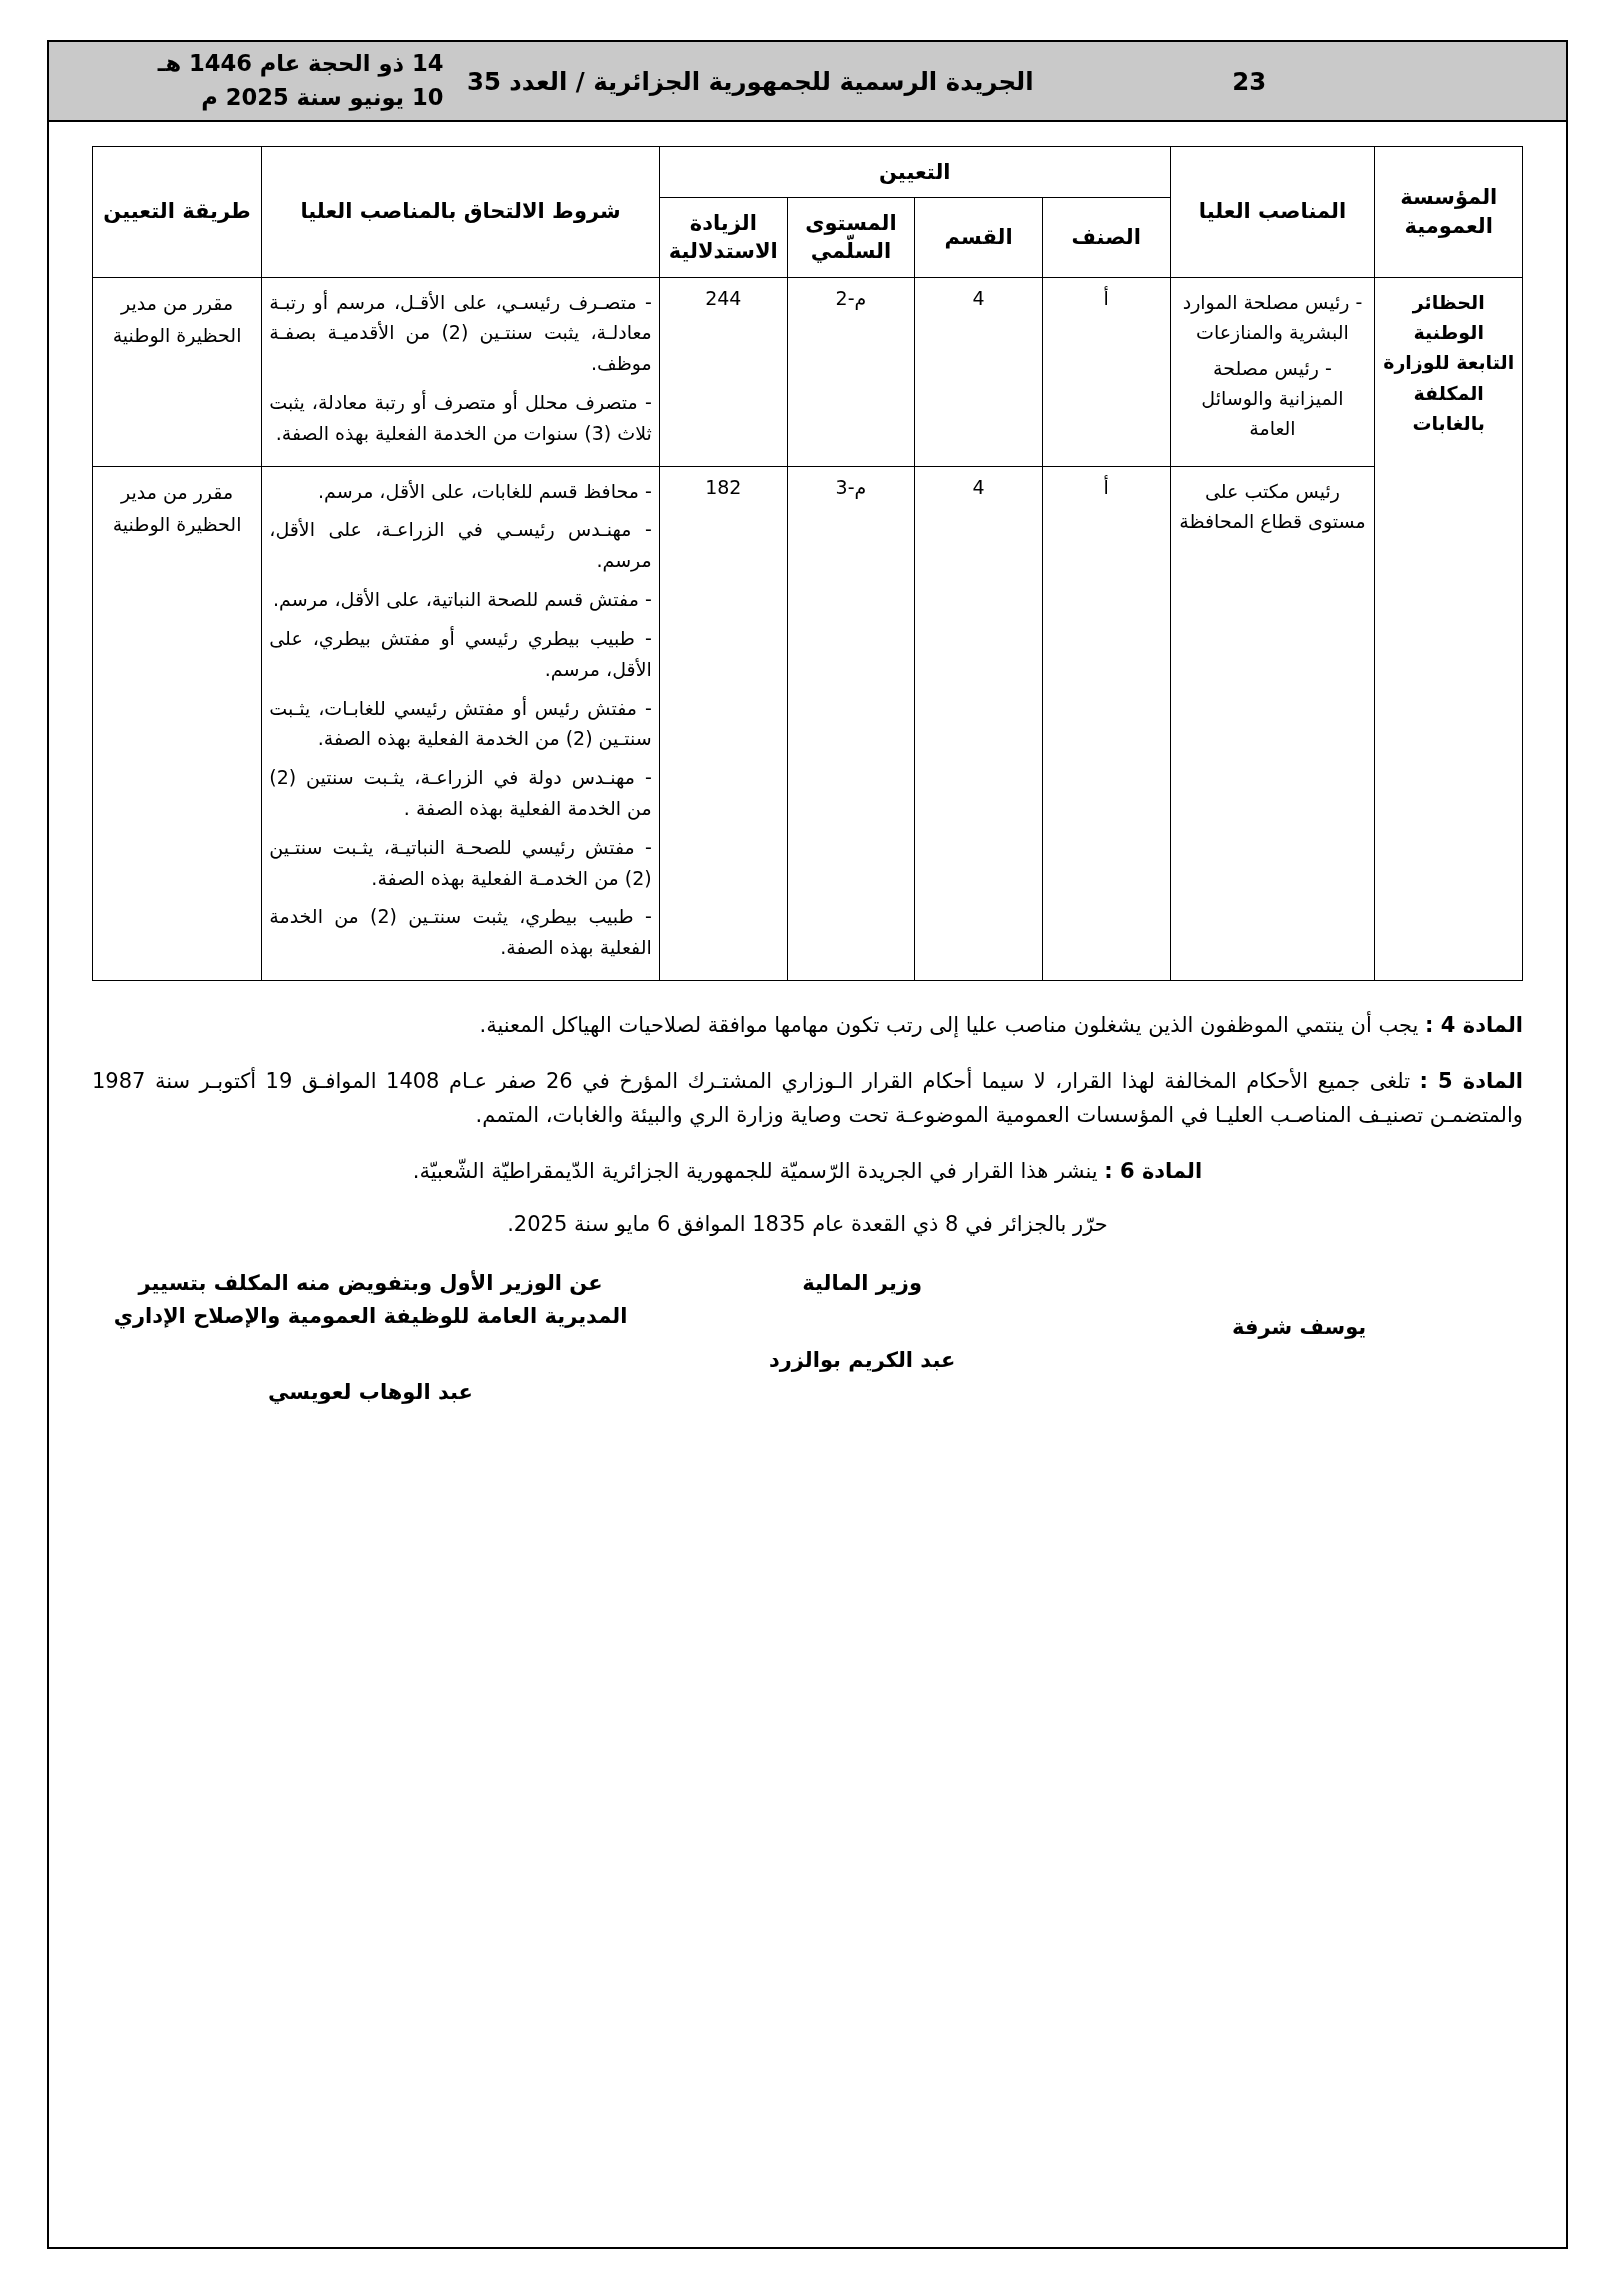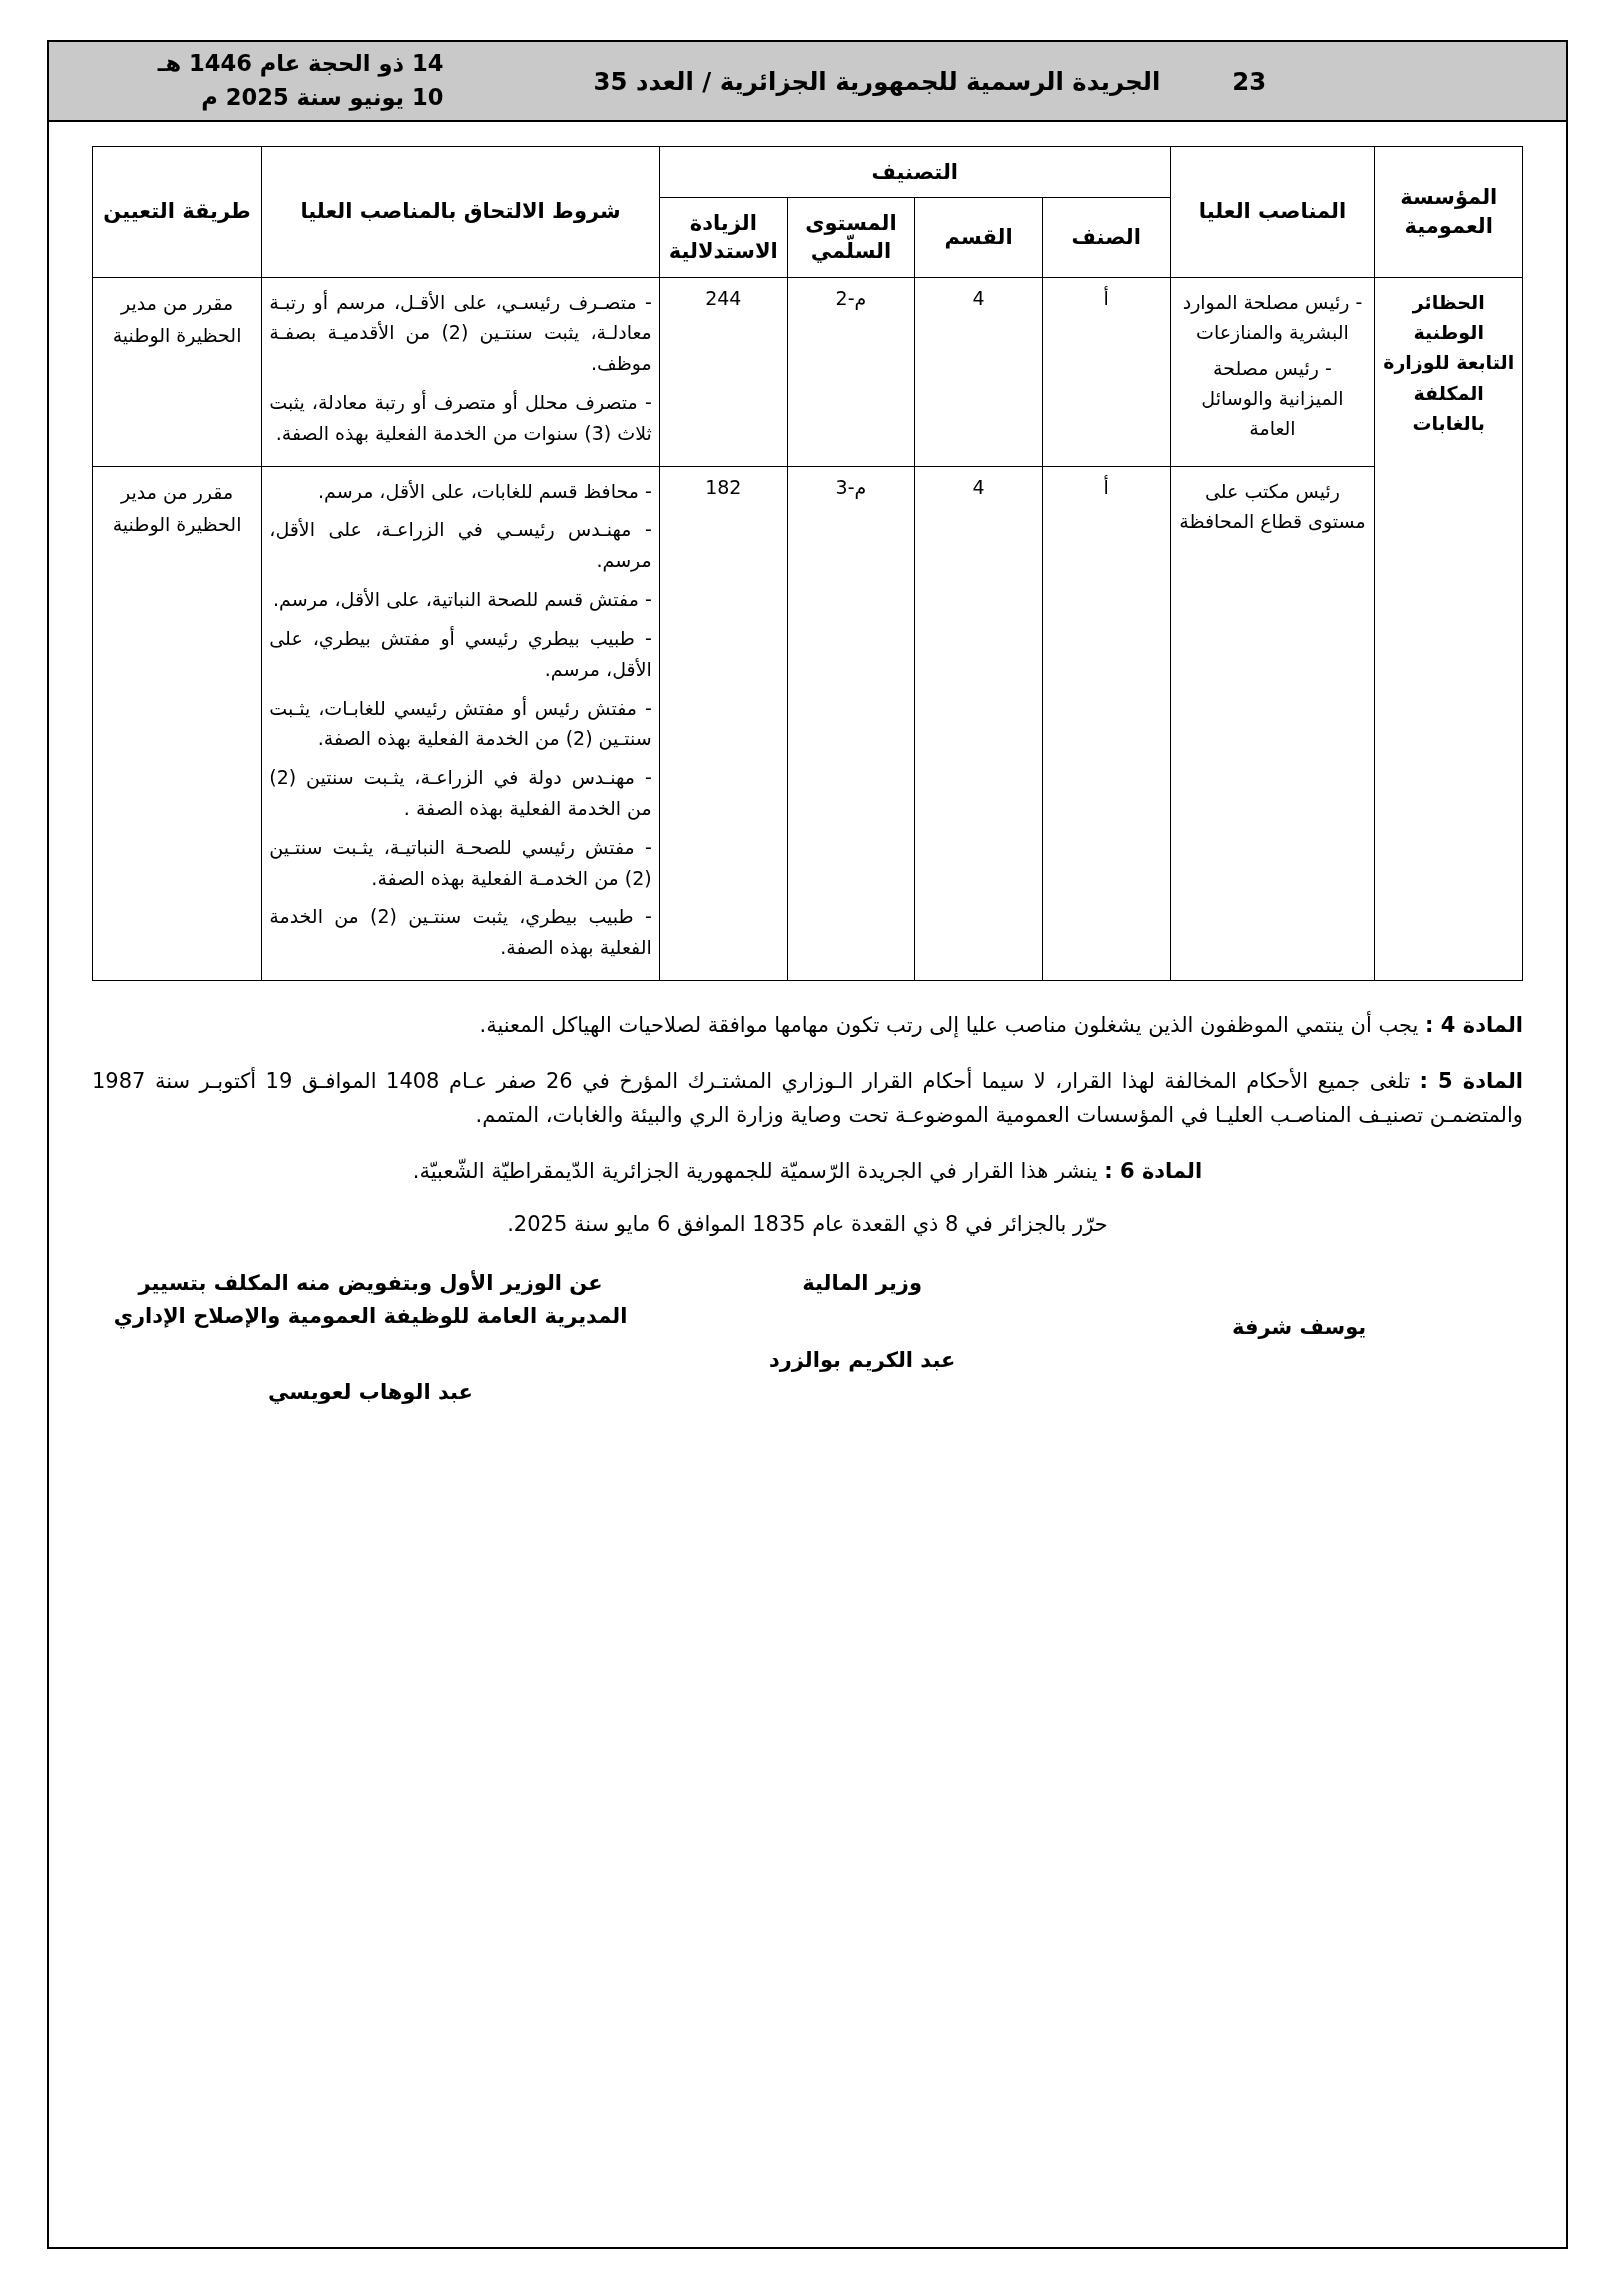--- a/index.html
+++ b/index.html
@@ -45,21 +45,21 @@
   .hdr-right {
     width: 26%;
     padding-right: 23.5px;
     font-size: 22.6px;
     line-height: 1.5;
     direction: rtl;
     text-align: right;
   }
   .hdr-center {
     flex: 1;
-    text-align: right;
+    text-align: left;
     font-size: 24.4px;
   }
   .hdr-left {
     width: 22%;
     text-align: left;
     padding-left: 72px;
     font-size: 24.4px;
   }
   .hdr-right .line {
     white-space: nowrap;
@@ -200,21 +200,21 @@
     </div>
 
     <div class="body-area">
 
 
       <table class="main">
         <thead>
           <tr>
             <th class="h-institution" rowspan="2">المؤسسة العمومية</th>
             <th class="h-posts" rowspan="2">المناصب العليا</th>
-            <th colspan="4">التصنيف</th>
+            <th colspan="4">التعيين</th>
             <th class="h-conditions" rowspan="2">شروط الالتحاق بالمناصب العليا</th>
             <th class="h-appoint" rowspan="2">طريقة التعيين</th>
           </tr>
           <tr>
             <th class="h-class">الصنف</th>
             <th class="h-section">القسم</th>
             <th class="h-level">المستوى السلّمي</th>
             <th class="h-increase">الزيادة الاستدلالية</th>
           </tr>
         </thead>

